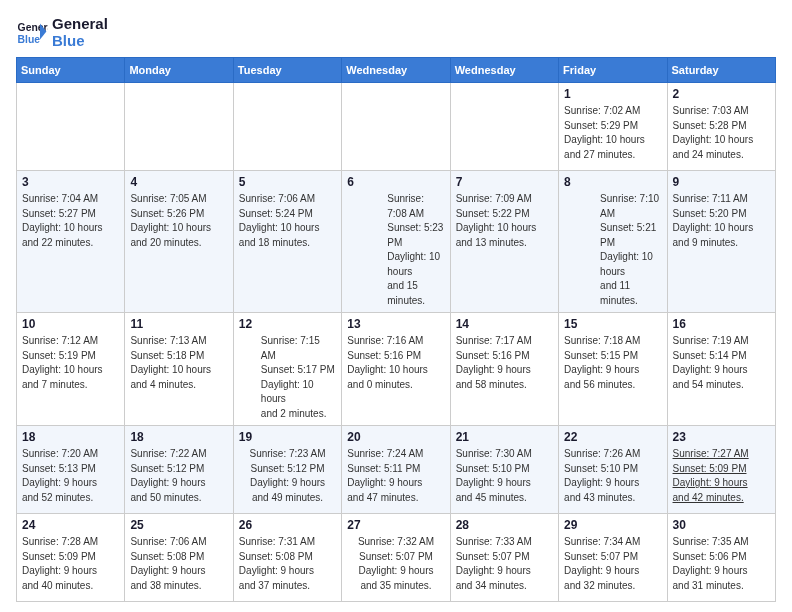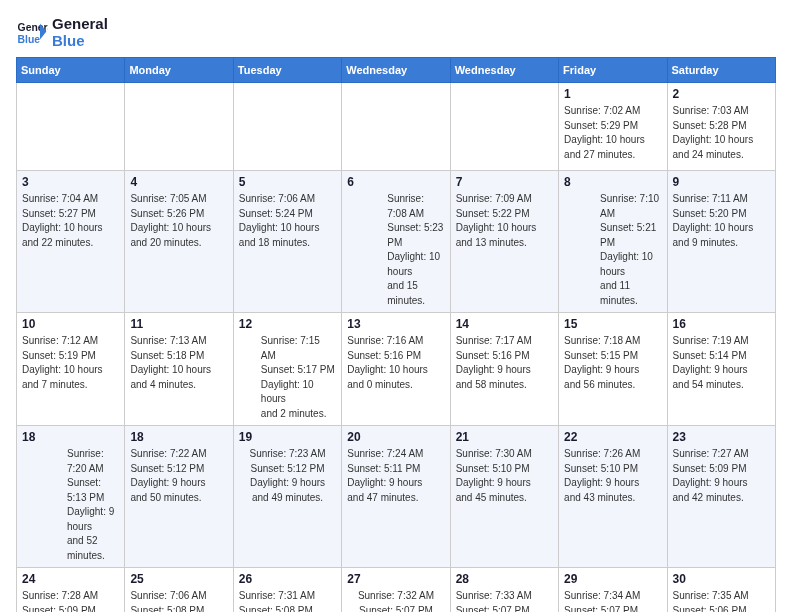--- a/index.html
+++ b/index.html
@@ -239,21 +239,21 @@
           <div class="day-number">16</div>
           <div class="day-info" style="white-space: pre-line;">Sunrise: 7:19 AM
 Sunset: 5:14 PM
 Daylight: 9 hours
 and 54 minutes.</div>
         </td>
       </tr>
       <tr class="row-even">
         <td>
           <div class="day-number">18</div>
-          <div class="day-info" style="white-space: pre-line; margin-left: 45px;">Sunrise: 7:20 AM
+          <div class="day-info" style="white-space: pre-line;">Sunrise: 7:20 AM
 Sunset: 5:13 PM
 Daylight: 9 hours
 and 52 minutes.</div>
         </td>
         <td>
           <div class="day-number">18</div>
           <div class="day-info" style="white-space: pre-line;">Sunrise: 7:22 AM
 Sunset: 5:12 PM
 Daylight: 9 hours
 and 50 minutes.</div>
@@ -281,21 +281,21 @@
         </td>
         <td>
           <div class="day-number">22</div>
           <div class="day-info" style="white-space: pre-line;">Sunrise: 7:26 AM
 Sunset: 5:10 PM
 Daylight: 9 hours
 and 43 minutes.</div>
         </td>
         <td>
           <div class="day-number">23</div>
-          <div class="day-info" style="white-space: pre-line;">Sunrise: 7:27 AM
+          <div class="day-info" style="white-space: pre-line; text-decoration: underline;">Sunrise: 7:27 AM
 Sunset: 5:09 PM
 Daylight: 9 hours
 and 42 minutes.</div>
         </td>
       </tr>
       <tr class="row-odd">
         <td>
           <div class="day-number">24</div>
           <div class="day-info" style="white-space: pre-line;">Sunrise: 7:28 AM
 Sunset: 5:09 PM

